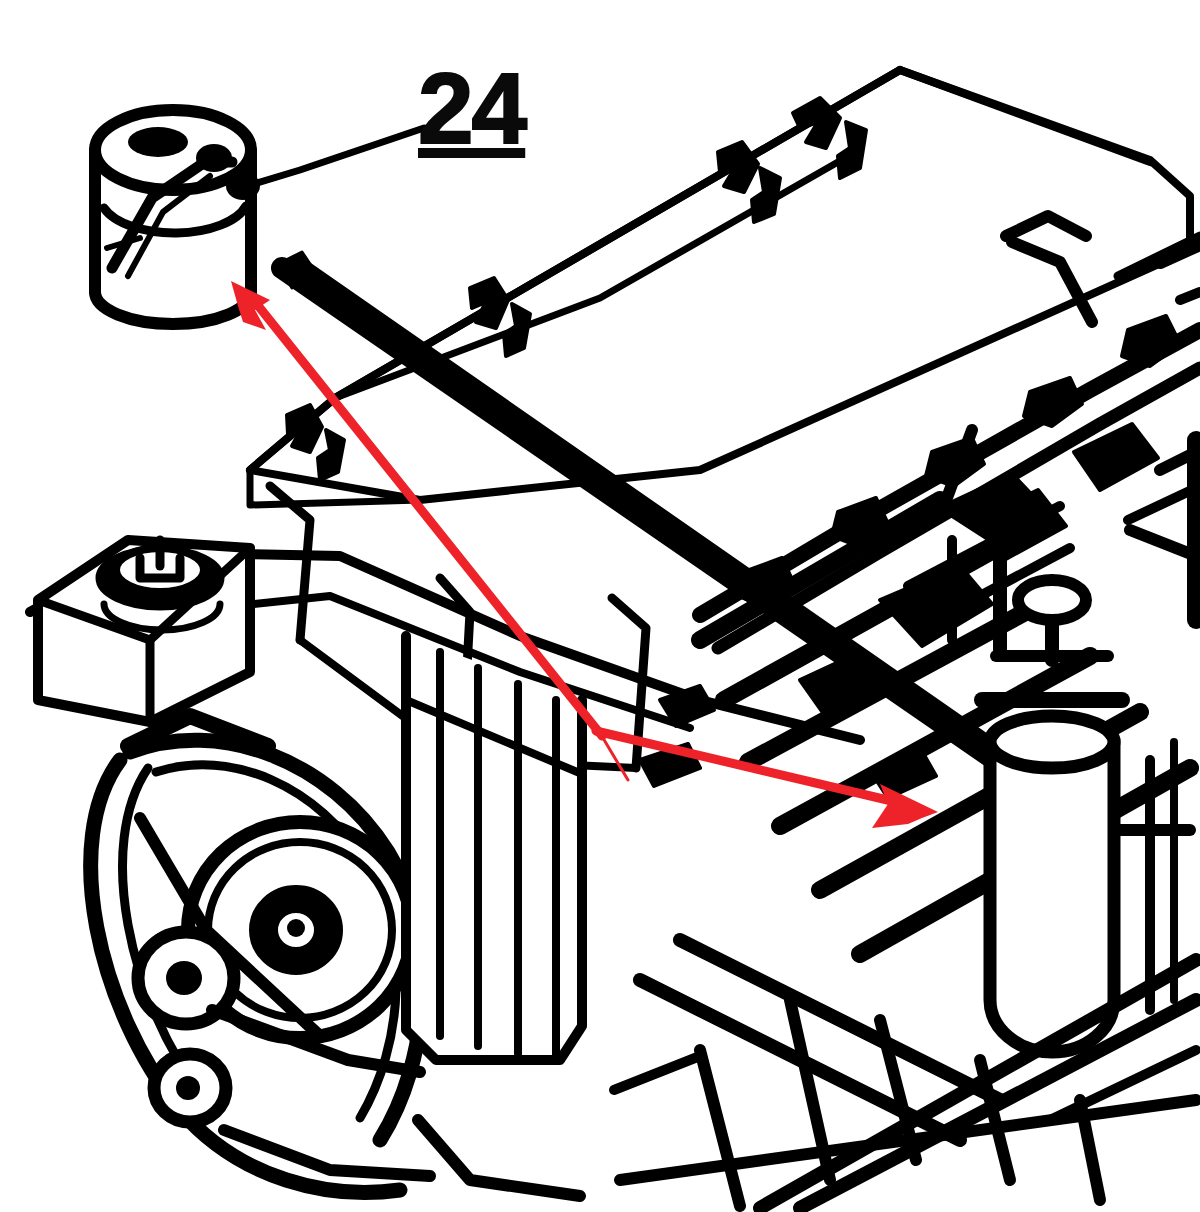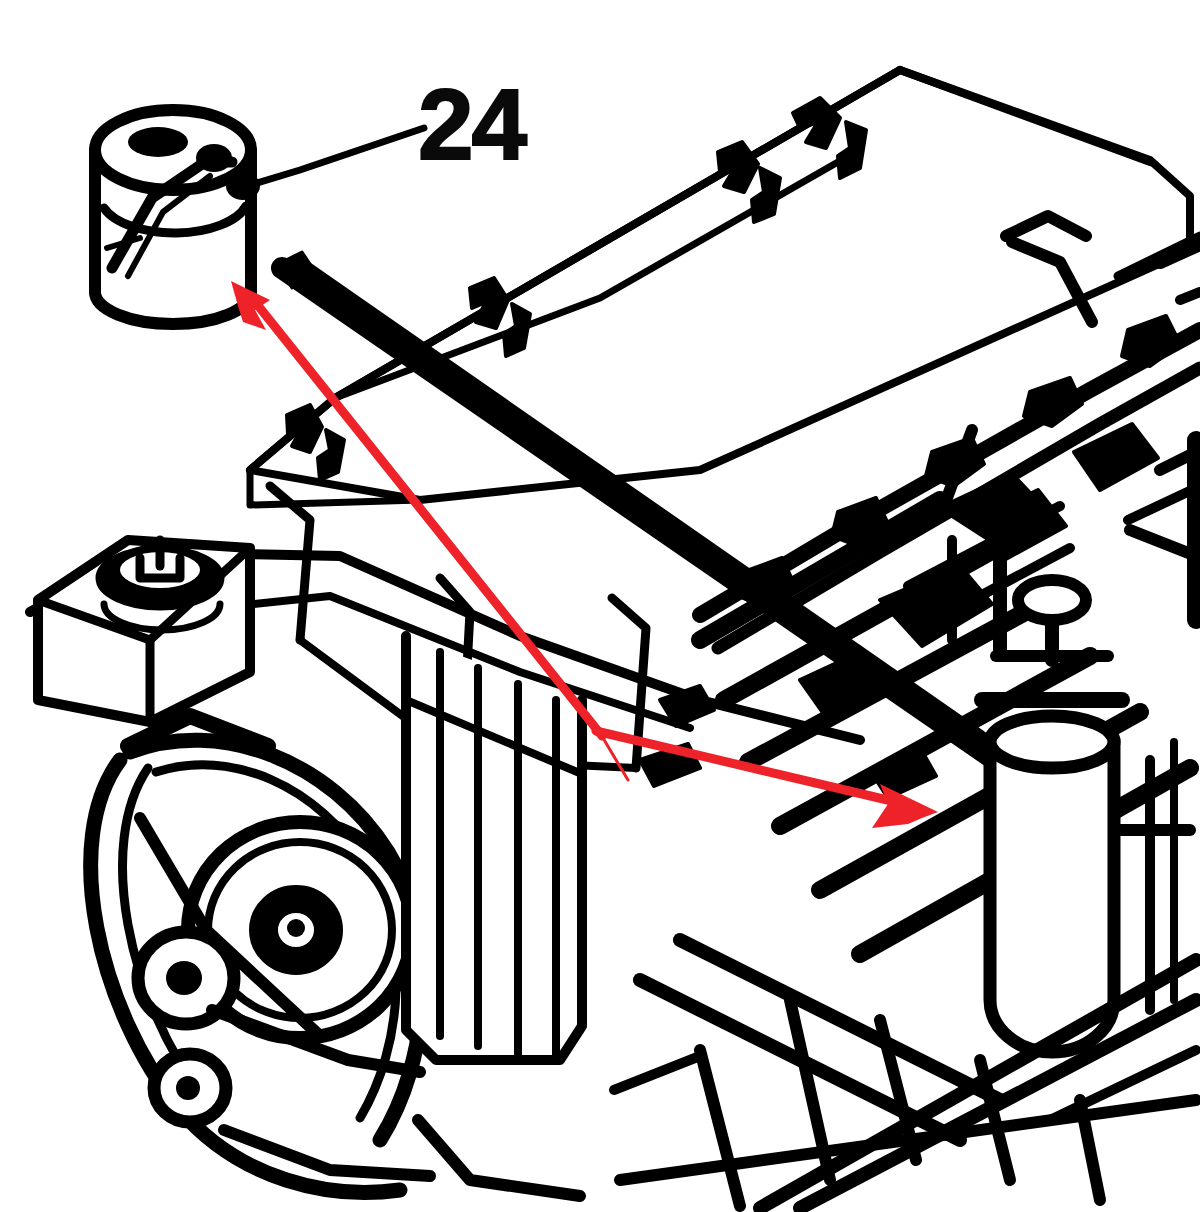--- a/index.html
+++ b/index.html
@@ -19,29 +19,30 @@
   }
   #artboard {
     position: absolute;
     inset: 0;
     width: 1200px;
     height: 1212px;
   }
   .callout-number {
     position: absolute;
     left: 418px;
-    top: 74px;
+    top: 58px;
     font-family: "Liberation Sans", sans-serif;
     font-weight: bold;
     font-size: 100px;
     letter-spacing: -2px;
     line-height: 1;
     color: #0a0a0a;
     -webkit-text-stroke: 2px #0a0a0a;
     user-select: none;
+    text-decoration: underline;
   }
 </style>
 </head>
 <body>
 
 <div id="stage">
 
   <svg id="artboard" viewBox="0 0 1200 1212" xmlns="http://www.w3.org/2000/svg">
 
     <rect x="0" y="0" width="1200" height="1212" fill="#ffffff"></rect>

